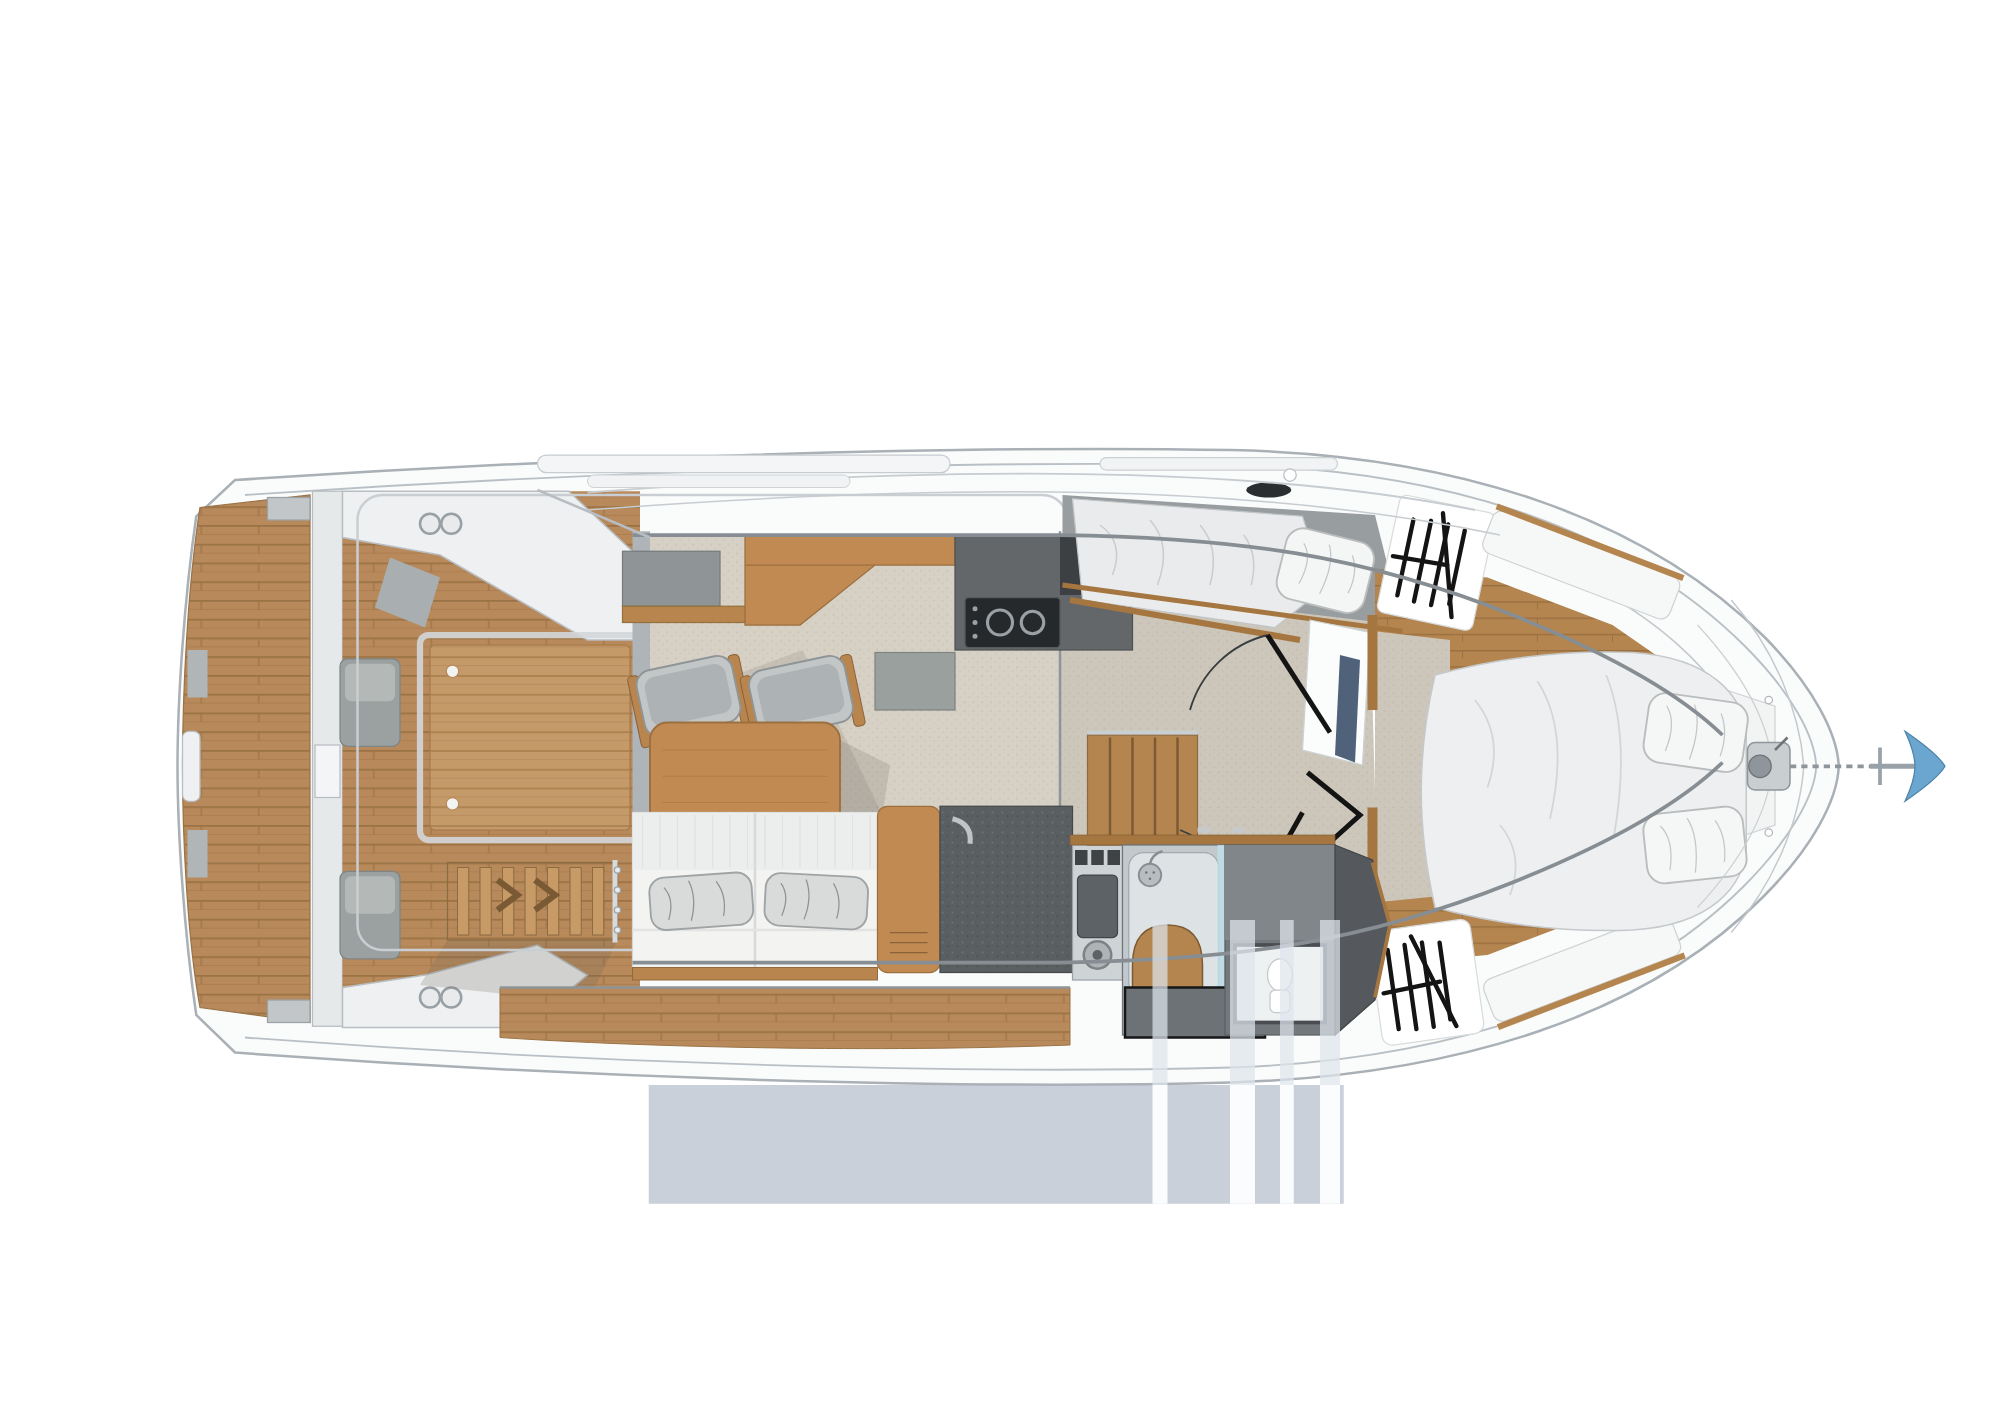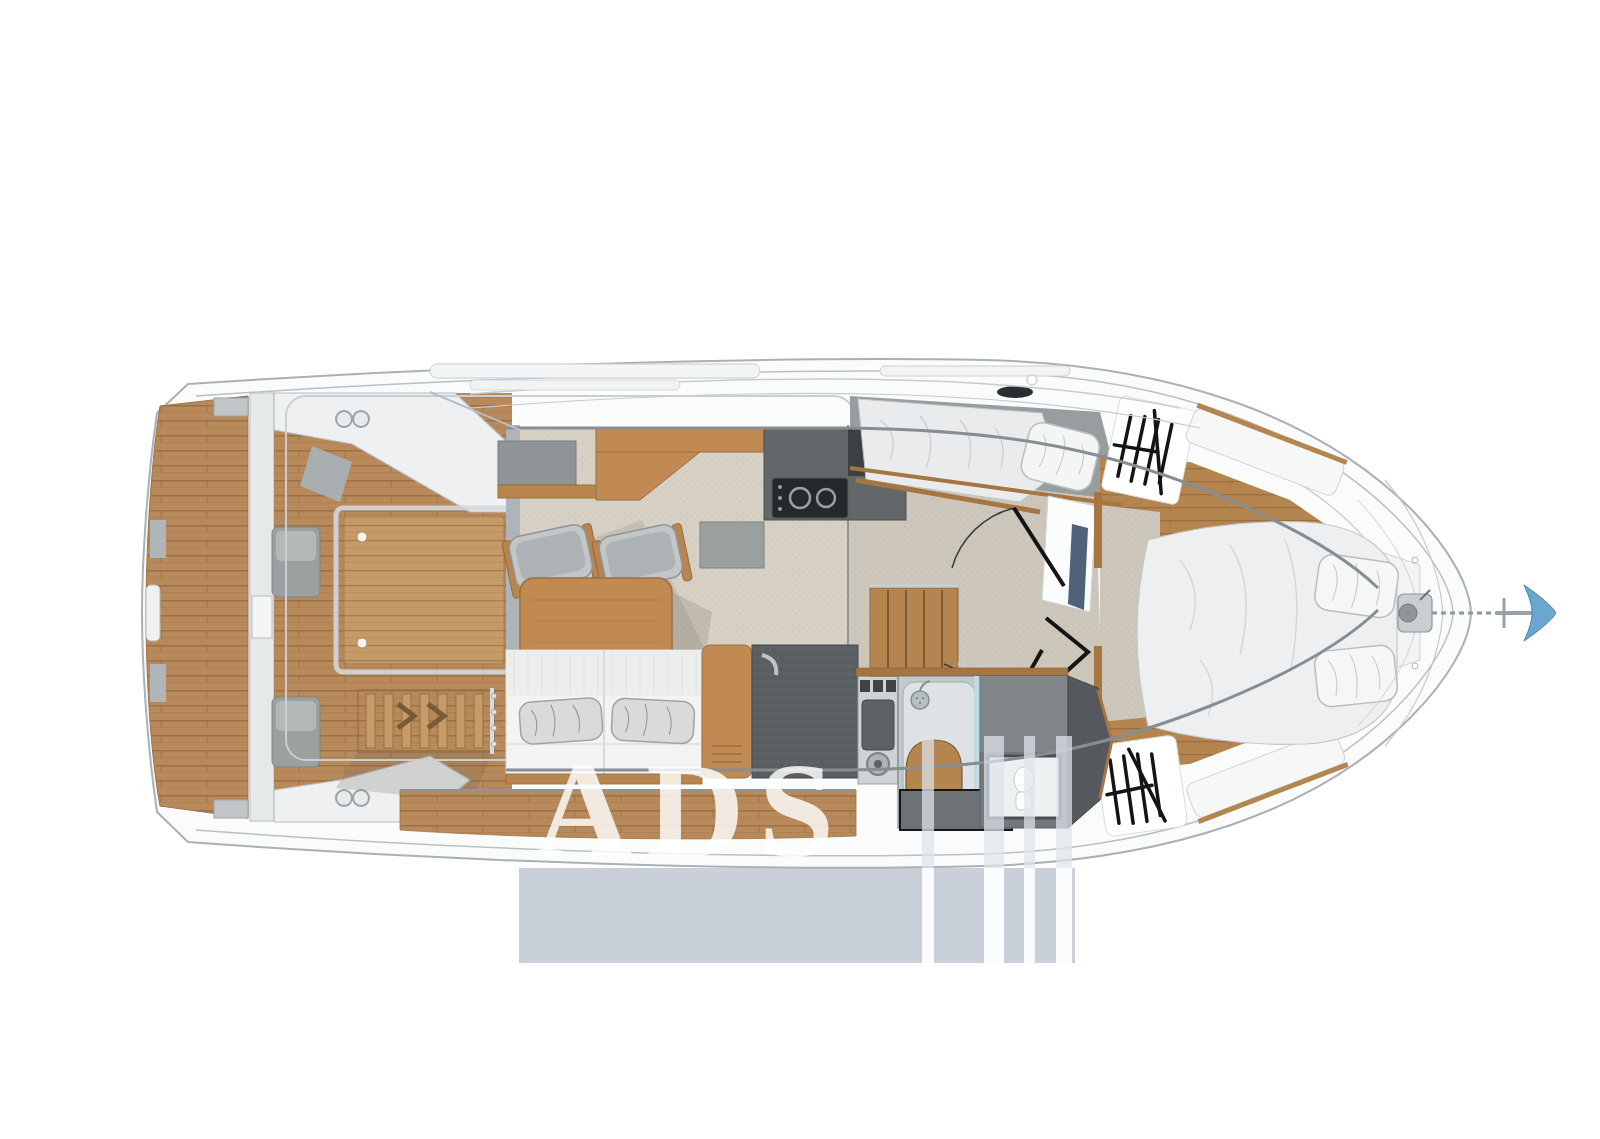--- a/index.html
+++ b/index.html
@@ -387,15 +387,14 @@
 
 <div class="wm-box"></div>
 <div class="wm-bar-top b1"></div>
 <div class="wm-bar-top b2"></div>
 <div class="wm-bar-top b3"></div>
 <div class="wm-bar-top b4"></div>
 <div class="wm-bar-bot b1"></div>
 <div class="wm-bar-bot b2"></div>
 <div class="wm-bar-bot b3"></div>
 <div class="wm-bar-bot b4"></div>
-<div class="wm-title">ADS</div>
 
 </div>
 
 </body></html>

